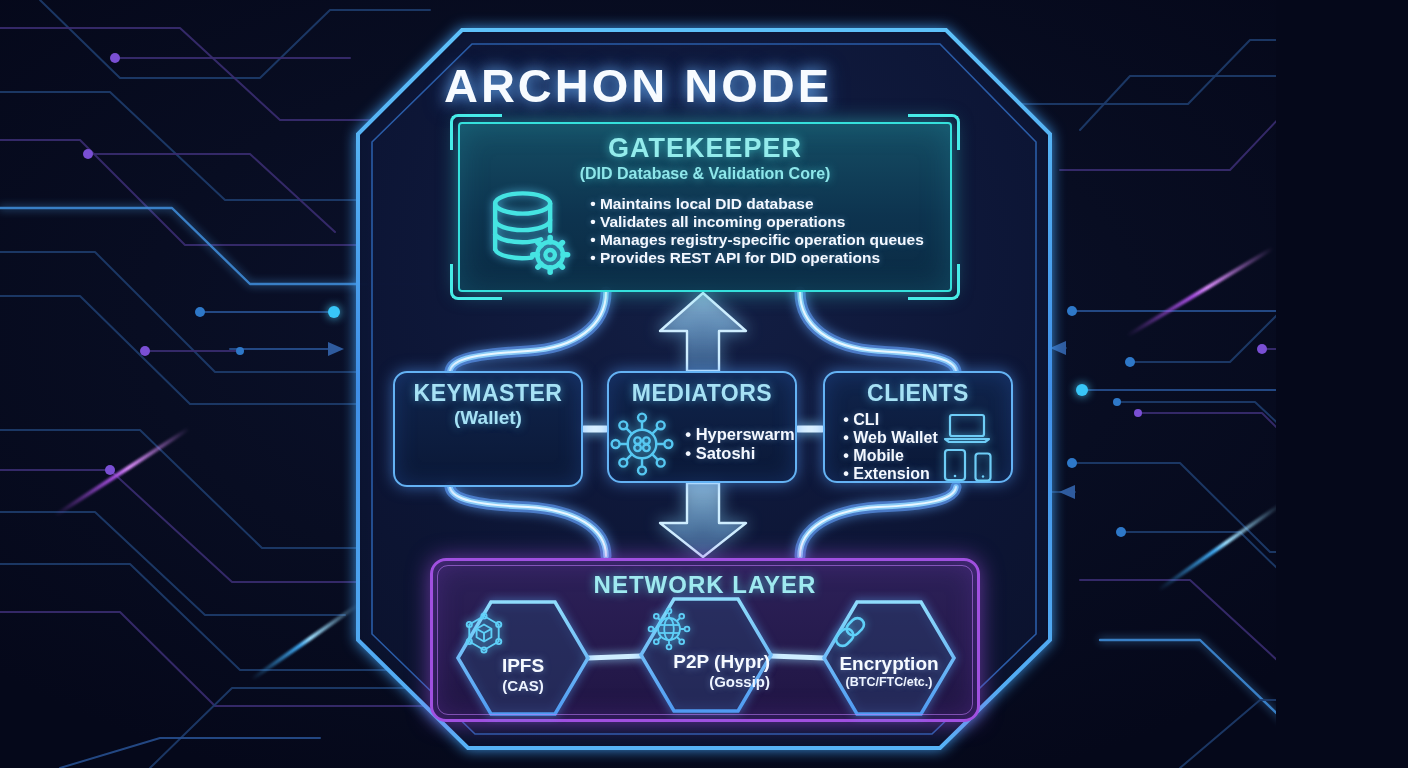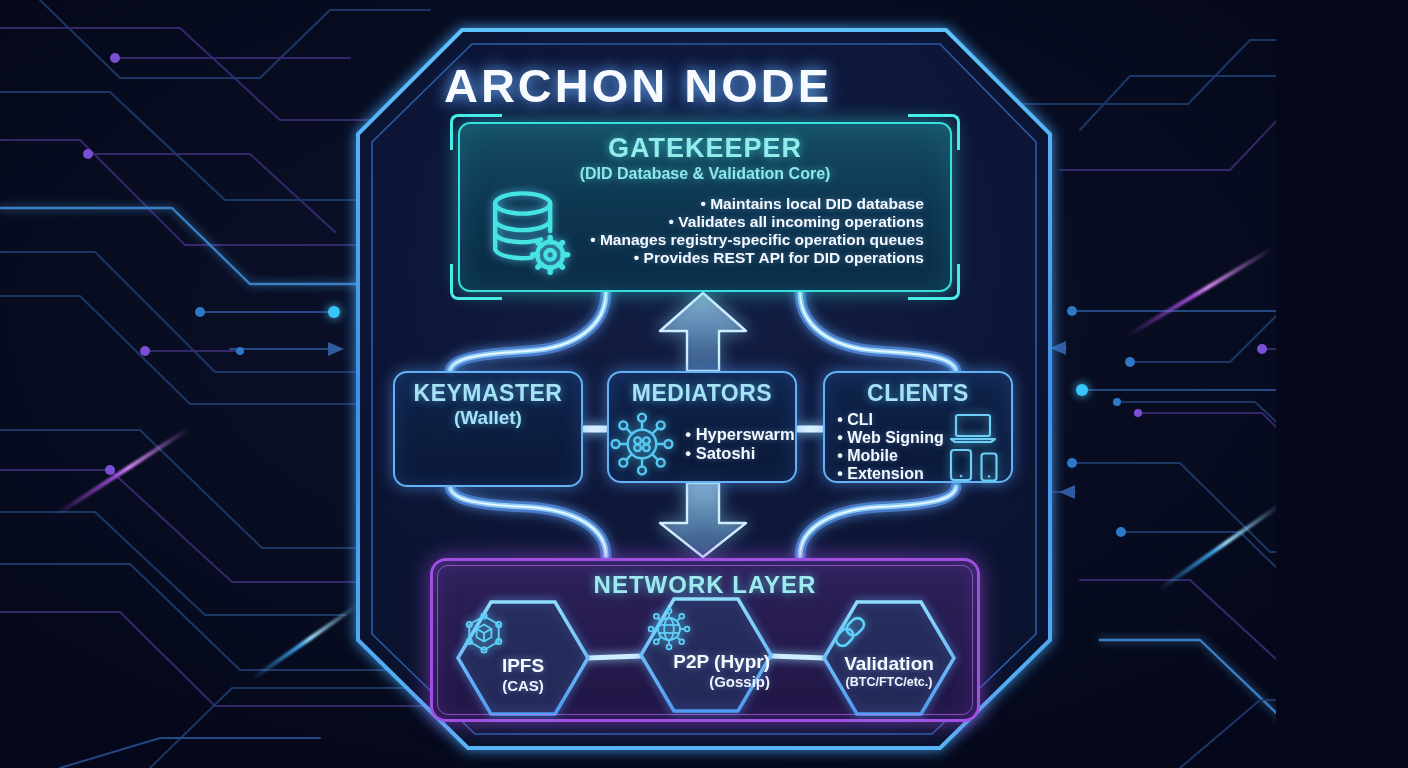--- a/index.html
+++ b/index.html
@@ -36,35 +36,35 @@
     filter:drop-shadow(0 0 6px rgba(100,170,255,.8)); }
   .pipe-mid { fill:none; stroke:#8fd2fb; stroke-width:5.5; stroke-linecap:round; opacity:.95; }
   .pipe-core { fill:none; stroke:#eef9ff; stroke-width:2; stroke-linecap:round; opacity:.95; }
   .flow-arrow { fill:url(#arrowFill); stroke:#cfeeff; stroke-width:2.4; stroke-linejoin:round;
     filter:drop-shadow(0 0 8px rgba(130,210,255,.85)); }
   .link-bar { stroke:#dff4ff; stroke-width:7; stroke-linecap:round;
     filter:drop-shadow(0 0 6px rgba(140,220,255,.95)); }
 
   
   .gatekeeper { position:absolute; left:458px; top:122px; width:494px; height:170px;
-    border:2px solid #35e0dc; border-radius:12px;
+    border:2px solid #35e0dc; border-radius:4px;
     background:linear-gradient(180deg, rgba(21,80,102,.95) 0%, rgba(13,53,80,.95) 55%, rgba(10,43,68,.95) 100%);
     box-shadow:0 0 20px rgba(55,220,218,.5), inset 0 0 30px rgba(40,160,180,.25);
     display:flex; flex-direction:column; align-items:center; padding-top:9px; }
   .cb { position:absolute; width:52px; height:36px; }
   .cb.tl { left:-10px; top:-10px;  border-left:3px solid #47ecе8; border-left:3px solid #47ece8; border-top:3px solid #47ece8; border-top-left-radius:8px; }
   .cb.tr { right:-10px; top:-10px; border-right:3px solid #47ece8; border-top:3px solid #47ece8; border-top-right-radius:8px; }
   .cb.bl { left:-10px; bottom:-10px; border-left:3px solid #47ece8; border-bottom:3px solid #47ece8; border-bottom-left-radius:8px; }
   .cb.br { right:-10px; bottom:-10px; border-right:3px solid #47ece8; border-bottom:3px solid #47ece8; border-bottom-right-radius:8px; }
   .gk-title { font-size:27px; font-weight:800; color:#93ecec; letter-spacing:1px;
     text-shadow:0 0 10px rgba(80,230,230,.7); }
   .gk-sub { font-size:16px; font-weight:700; color:#8ee7ea; margin-top:1px;
     text-shadow:0 0 8px rgba(80,230,230,.6); }
   .gk-body { display:flex; align-items:center; gap:16px; margin-top:4px; }
-  .bullets { list-style:none;text-align:right; }
+  .bullets { list-style:none; }
   .bullets li { color:#f4f8ff; text-shadow:0 0 6px rgba(140,200,255,.4); }
   .gk-body .bullets li { font-size:15.5px; font-weight:600; line-height:18px; }
   .bullets li::before { content:"• "; }
 
   
   .mbox { position:absolute; border:2.5px solid #64b2f4; border-radius:14px;
     background:linear-gradient(180deg, rgba(16,37,77,.92), rgba(10,24,54,.92));
     box-shadow:0 0 15px rgba(85,160,255,.55), inset 0 0 22px rgba(45,95,190,.3);
     text-align:center; padding-top:7px; }
   .mb-title { font-size:23px; font-weight:800; color:#a6e2f5; letter-spacing:.5px;
@@ -293,21 +293,21 @@
         <li>Satoshi</li>
       </ul>
     </div>
   </section>
 
   <section class="mbox clients">
     <div class="mb-title">CLIENTS</div>
     <div class="mb-row">
       <ul class="bullets">
         <li>CLI</li>
-        <li>Web Signing</li>
+        <li>Web Wallet</li>
         <li>Mobile</li>
         <li>Extension</li>
       </ul>
       <div class="cl-icons">
         <svg class="icon-glow" width="50" height="32" viewBox="-25 -16 50 32">
           <g stroke="#6ecdf6" stroke-width="2.2" fill="none" stroke-linejoin="round">
             <rect x="-17" y="-13" width="34" height="21" rx="2"></rect>
             <path d="M-22,11 L22,11 L18,14 L-18,14 Z"></path>
           </g>
         </svg>
@@ -379,18 +379,18 @@
       <div class="hex-sub">(Gossip)</div>
     </div>
 
     <div class="hexc" style="left:394px; top:50px;">
       <svg class="icon-glow" width="46" height="42" viewBox="-23 -21 46 42">
         <g stroke="#5fd0f8" stroke-width="2.6" fill="none">
           <rect x="-6.5" y="-17" width="13" height="19" rx="6.5" transform="rotate(45)"></rect>
           <rect x="-6.5" y="-2" width="13" height="19" rx="6.5" transform="rotate(45)"></rect>
         </g>
       </svg>
-      <div class="hex-label">Validation</div>
+      <div class="hex-label">Encryption</div>
       <div class="hex-sub small">(BTC/FTC/etc.)</div>
     </div>
   </section>
 
 </div>
 
 </body></html>

